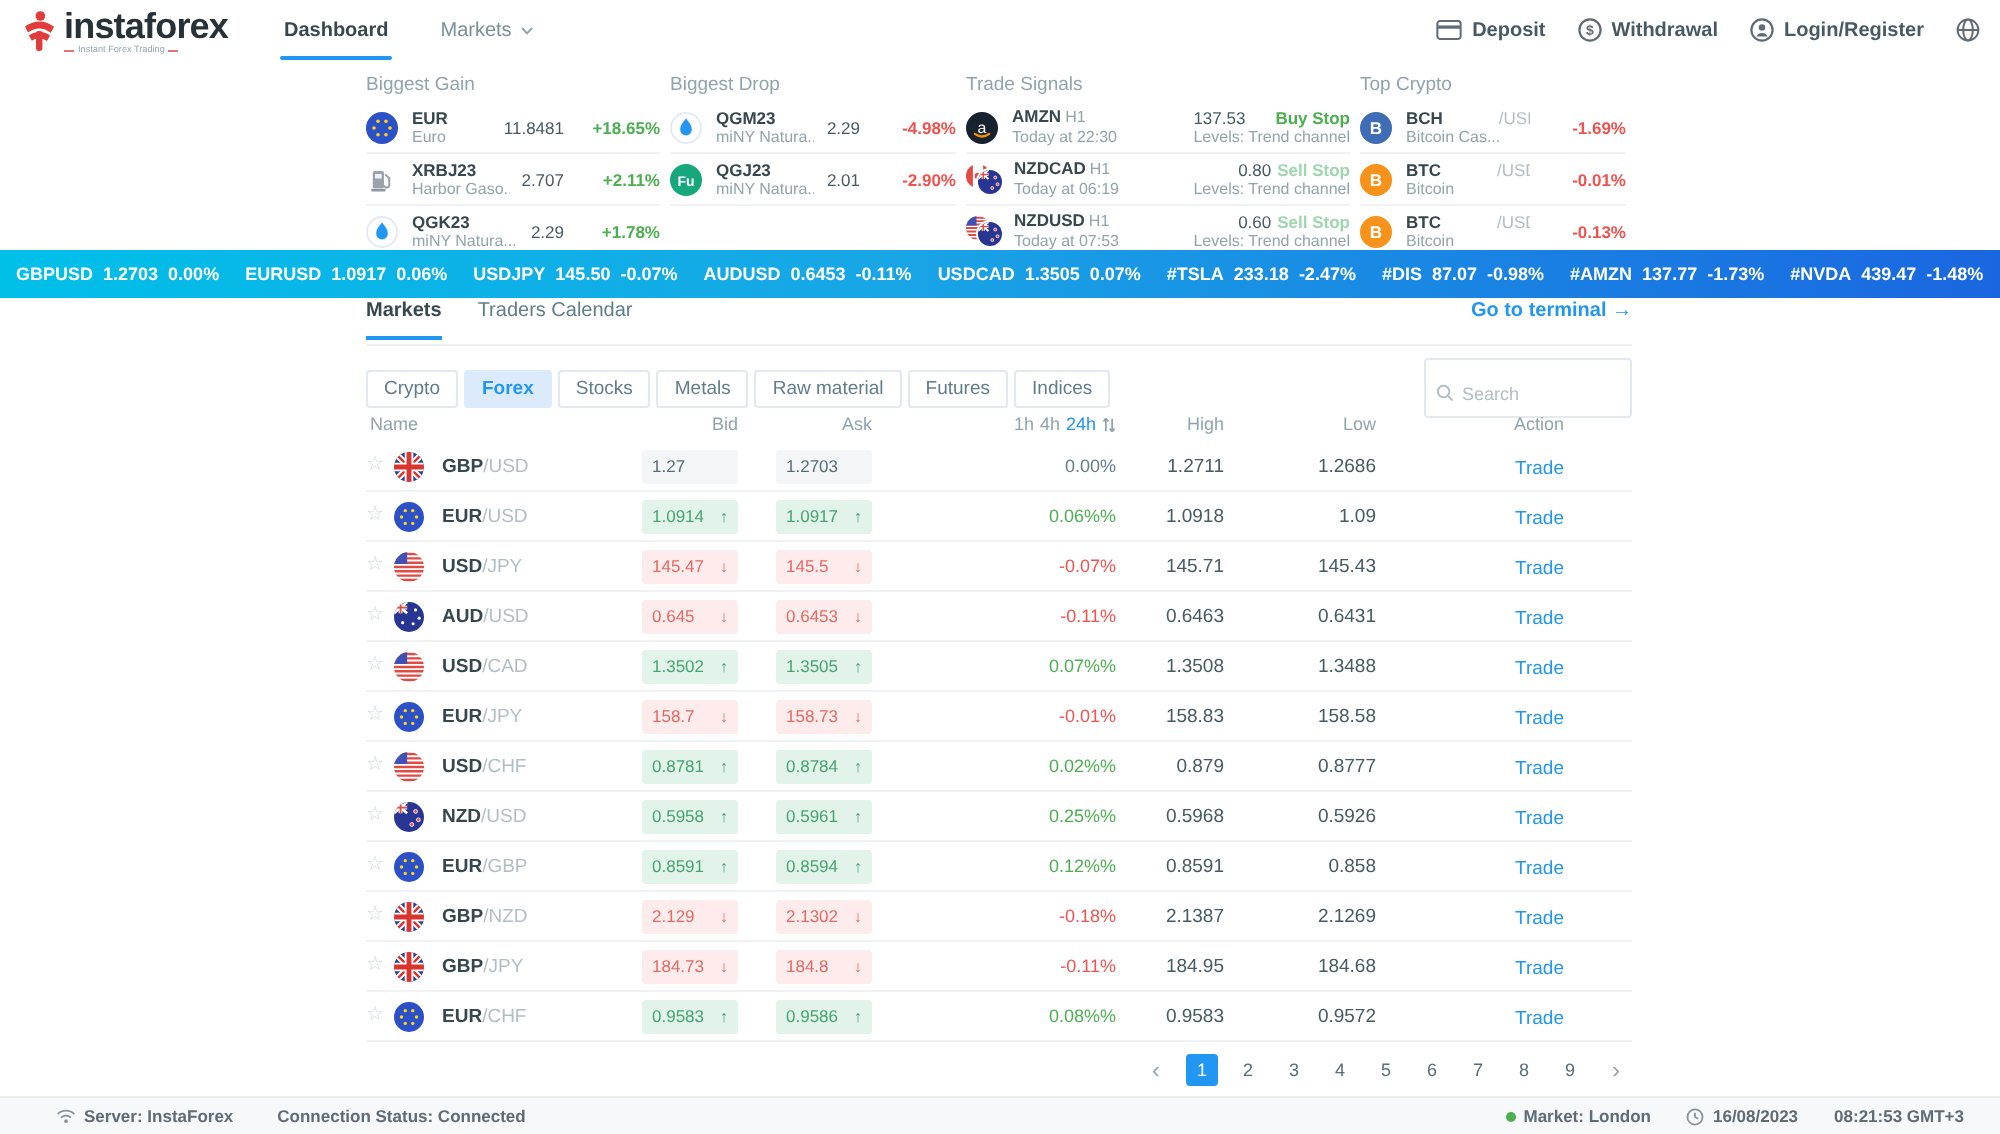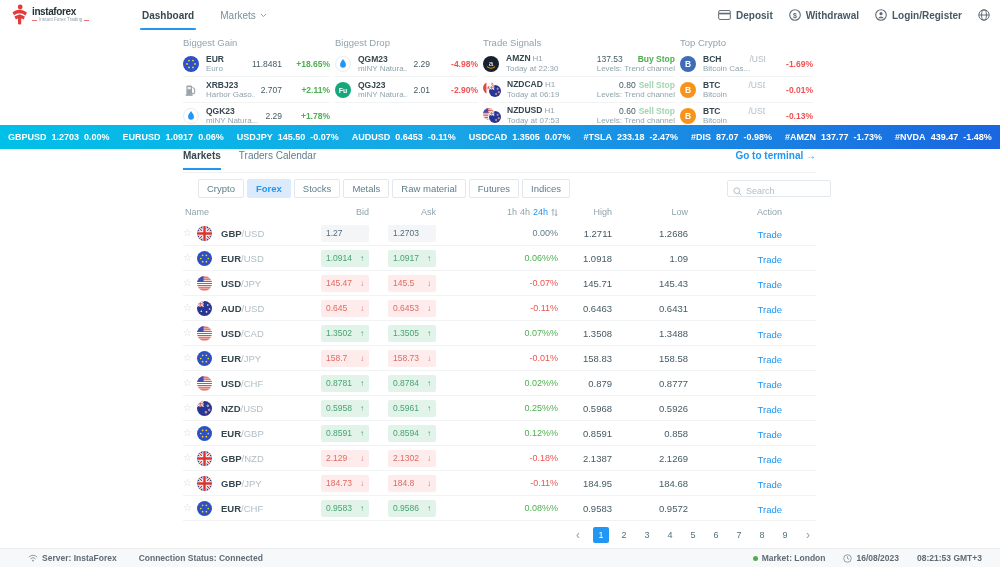--- a/index.html
+++ b/index.html
@@ -4,21 +4,21 @@
 <style>
   * { margin:0; padding:0; box-sizing:border-box; }
   html,body { width:1000px; height:567px; }
   body { font-family:"Liberation Sans",sans-serif; background:#fff; position:relative; overflow:hidden; color:#37474f; }
   svg { display:block; }
 
   
   .header { position:absolute; top:0; left:0; width:1000px; height:30px; background:#fff; }
   .logo { position:absolute; left:10px; top:4px; display:flex; align-items:center; gap:3px; cursor:pointer; }
   .logo-txt { display:flex; flex-direction:column; line-height:1; }
-  .logo-name { font-size:10px; font-weight:700; color:#263238; letter-spacing:-.4px; }
+  .logo-name { font-size:18px; font-weight:700; color:#263238; letter-spacing:-.4px; }
   .logo-tag { font-size:4.6px; color:#90a4ae; display:flex; align-items:center; gap:2px; margin-top:1px; }
   .rl { width:5px; height:1px; background:#e57373; display:inline-block; }
   .primary-nav { position:absolute; left:140px; top:0; height:30px; display:flex; gap:22px; }
   .nav-item { position:relative; display:flex; align-items:center; gap:4px; font-size:10px; color:#78909c; cursor:pointer; padding:0 2px; }
   .nav-item.active { color:#37474f; font-weight:700; }
   .nav-item.active::after { content:""; position:absolute; left:0; right:0; bottom:0; height:2px; background:#2196f3; border-radius:1px; }
   .h-actions { position:absolute; right:10px; top:0; height:30px; display:flex; align-items:center; gap:16px; }
   .h-action { display:flex; align-items:center; gap:5px; font-size:10px; font-weight:700; color:#455a64; cursor:pointer; }
 
   
@@ -52,24 +52,24 @@
     background:linear-gradient(90deg,#00c0e8 0%,#18a5e6 45%,#1a66e0 100%);
     display:flex; align-items:center; gap:13px; padding:12px 8px; color:#fff; overflow:hidden; white-space:nowrap; }
   .t-item { display:flex; gap:5px; font-size:9px; font-weight:700; flex:0 0 auto; cursor:pointer; }
 
   
   .tabs-row { position:absolute; top:150px; left:183px; width:633px; height:23px; border-bottom:1px solid #eef1f4; display:flex; align-items:flex-start; gap:18px; }
   .tab { position:relative; font-size:10px; color:#607d8b; padding-bottom:8px; cursor:pointer; }
   .tab.active { color:#37474f; font-weight:700; }
   .tab.active::after { content:""; position:absolute; left:0; right:0; bottom:-1px; height:2px; background:#2196f3; }
   .terminal-link { margin-left:auto; font-size:10px; color:#2196f3; font-weight:600; cursor:pointer; }
-  .filters-row { position:absolute; top:179px; left:198px; width:633px; display:flex; gap:3px; align-items:center; }
+  .filters-row { position:absolute; top:179px; left:183px; width:633px; display:flex; gap:3px; align-items:center; }
   .pill { font-size:9.5px; color:#607d8b; border:1px solid #e3e8ee; border-radius:2px; padding:3px 8px; cursor:pointer; background:#fff; white-space:nowrap; }
   .pill.active { background:#dcebfb; border-color:#dcebfb; color:#2196f3; font-weight:700; }
-  .search-box { margin-left:auto; width:104px; height:17px; border:1px solid #e3e8ee; border-radius:2px; display:flex; align-items:flex-end; padding:0 5px; gap:4px; background:#fff; }
+  .search-box { margin-left:auto; width:104px; height:30px; border:1px solid #e3e8ee; border-radius:2px; display:flex; align-items:flex-start; padding:12px 5px; gap:4px; background:#fff; }
   .search-box input { border:none; outline:none; width:100%; font-size:9px; color:#455a64; font-family:inherit; background:transparent; }
   input::placeholder { color:#b0bec5; }
 
   
   .table { position:absolute; top:202px; left:183px; width:633px; }
   .thead, .row { display:grid; grid-template-columns:14px 24px 100px 48px 19px 48px 122px 54px 76px 94px; align-items:center; }
   .thead { height:19px; font-size:9px; color:#90a4ae; }
   .th-name { grid-column:1/4; padding-left:2px; }
   .th-bid { grid-column:4; text-align:right; }
   .th-gap { grid-column:5; }

